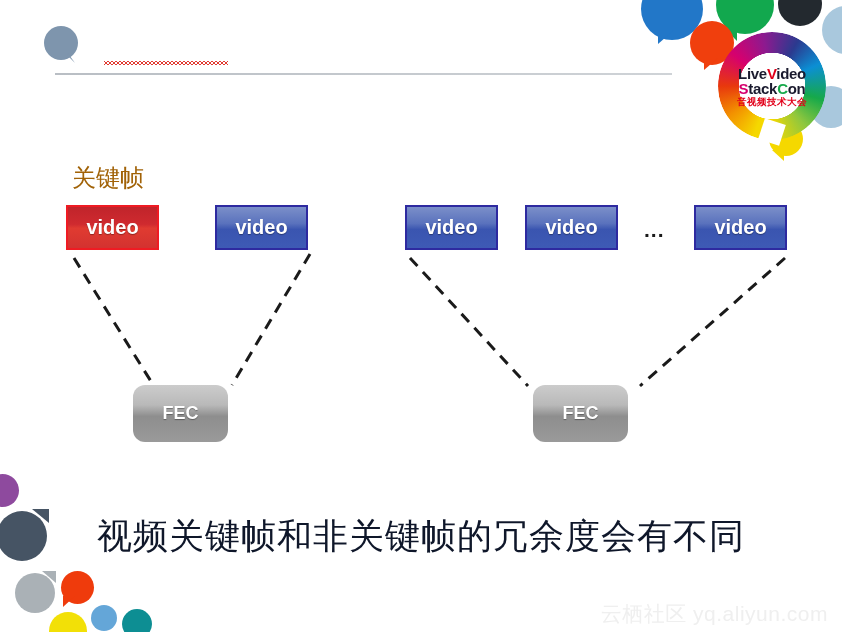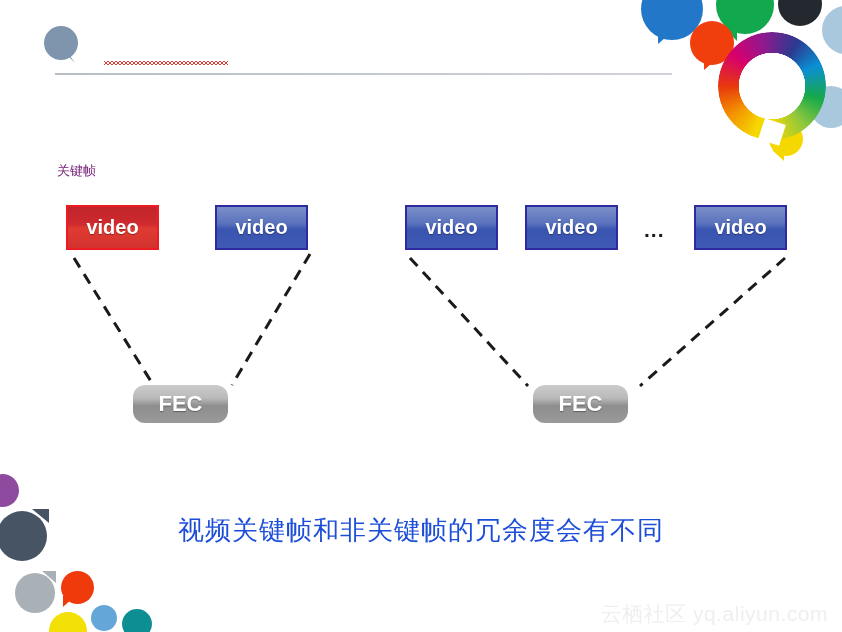--- a/index.html
+++ b/index.html
@@ -126,24 +126,24 @@
     margin-top: 1px;
   }
   .lg-dark { color: #1a1a2e; }
   .lg-red  { color: #e2001a; }
   .lg-pink { color: #d6006e; }
   .lg-green{ color: #16a94a; }
 
   
   #keyframe-label {
     position: absolute;
-    left: 57px;
+    left: 72px;
     top: 162px;
-    font-size: 13px;
-    color: #701a75;
+    font-size: 24px;
+    color: #a16207;
     font-family: "Liberation Sans", sans-serif;
   }
 
   .node {
     position: absolute;
     border-radius: 0;
     display: flex;
     align-items: center;
     justify-content: center;
     color: #ffffff;
@@ -160,25 +160,25 @@
     border: 2px solid #ef1b23;
   }
   .node-video-blue {
     width: 93px;
     height: 45px;
     background: linear-gradient(to bottom, #7b8fc9 0%, #5a72bd 40%, #3a55b0 55%, #3e5ab5 100%);
     border: 2px solid #2e2aa0;
   }
   .node-fec {
     width: 95px;
-    height: 38px;
+    height: 57px;
     background: linear-gradient(to bottom, #cccccc 0%, #b9b9b9 35%, #8e8e8e 55%, #9a9a9a 100%);
     border: none;
     border-radius: 12px;
-    font-size: 22px;
+    font-size: 18px;
   }
 
   #ellipsis-marker {
     position: absolute;
     left: 644px;
     top: 218px;
     font-size: 21px;
     font-weight: bold;
     color: #1a1a1a;
     letter-spacing: 1px;
@@ -193,22 +193,22 @@
     pointer-events: none;
   }
 
   
   #slide-caption {
     position: absolute;
     left: 0;
     top: 513px;
     width: 842px;
     text-align: center;
-    font-size: 26px;
-    color: #1d4ed8;
+    font-size: 35px;
+    color: #0f172a;
     font-family: "Liberation Serif", serif;
     letter-spacing: 1px;
   }
 
   
   #watermark {
     position: absolute;
     right: 14px;
     bottom: 4px;
     font-size: 21px;
@@ -237,20 +237,29 @@
   <div class="bubble-tail" style="left:704px; top:58px; border-left:14px solid #f03f0d; border-bottom:12px solid transparent;"></div>
 
   <div class="bubble" style="left:810px; top:86px; width:42px; height:42px; background:#a9c8dd;"></div>
 
   <div class="bubble" style="left:769px; top:122px; width:34px; height:34px; background:#f5d800;"></div>
   <div class="bubble-tail" style="left:772px; top:150px; border-right:12px solid #f5d800; border-bottom:11px solid transparent;"></div>
 
   <div id="conference-logo">
     <div id="logo-ring"></div>
     <div id="logo-ring-gap"></div>
+    <div id="logo-text-block">
+      <div class="logo-line1">
+        <span class="lg-dark">Live</span><span class="lg-red">V</span><span class="lg-dark">ideo</span>
+      </div>
+      <div class="logo-line2">
+        <span class="lg-pink">S</span><span class="lg-dark">tack</span><span class="lg-green">C</span><span class="lg-dark">on</span>
+      </div>
+      <div class="logo-line3">音视频技术大会</div>
+    </div>
   </div>
 
   <div id="header-bubble-icon">
     <svg width="40" height="40" viewBox="0 0 40 40">
       <circle cx="18" cy="17" r="17" fill="#7e95ad"></circle>
       <path d="M24 26 L32 37 L26 31 Z" fill="#7e95ad"></path>
     </svg>
   </div>
   <div id="title-spellcheck-underline"></div>
   <div id="header-divider"></div>

